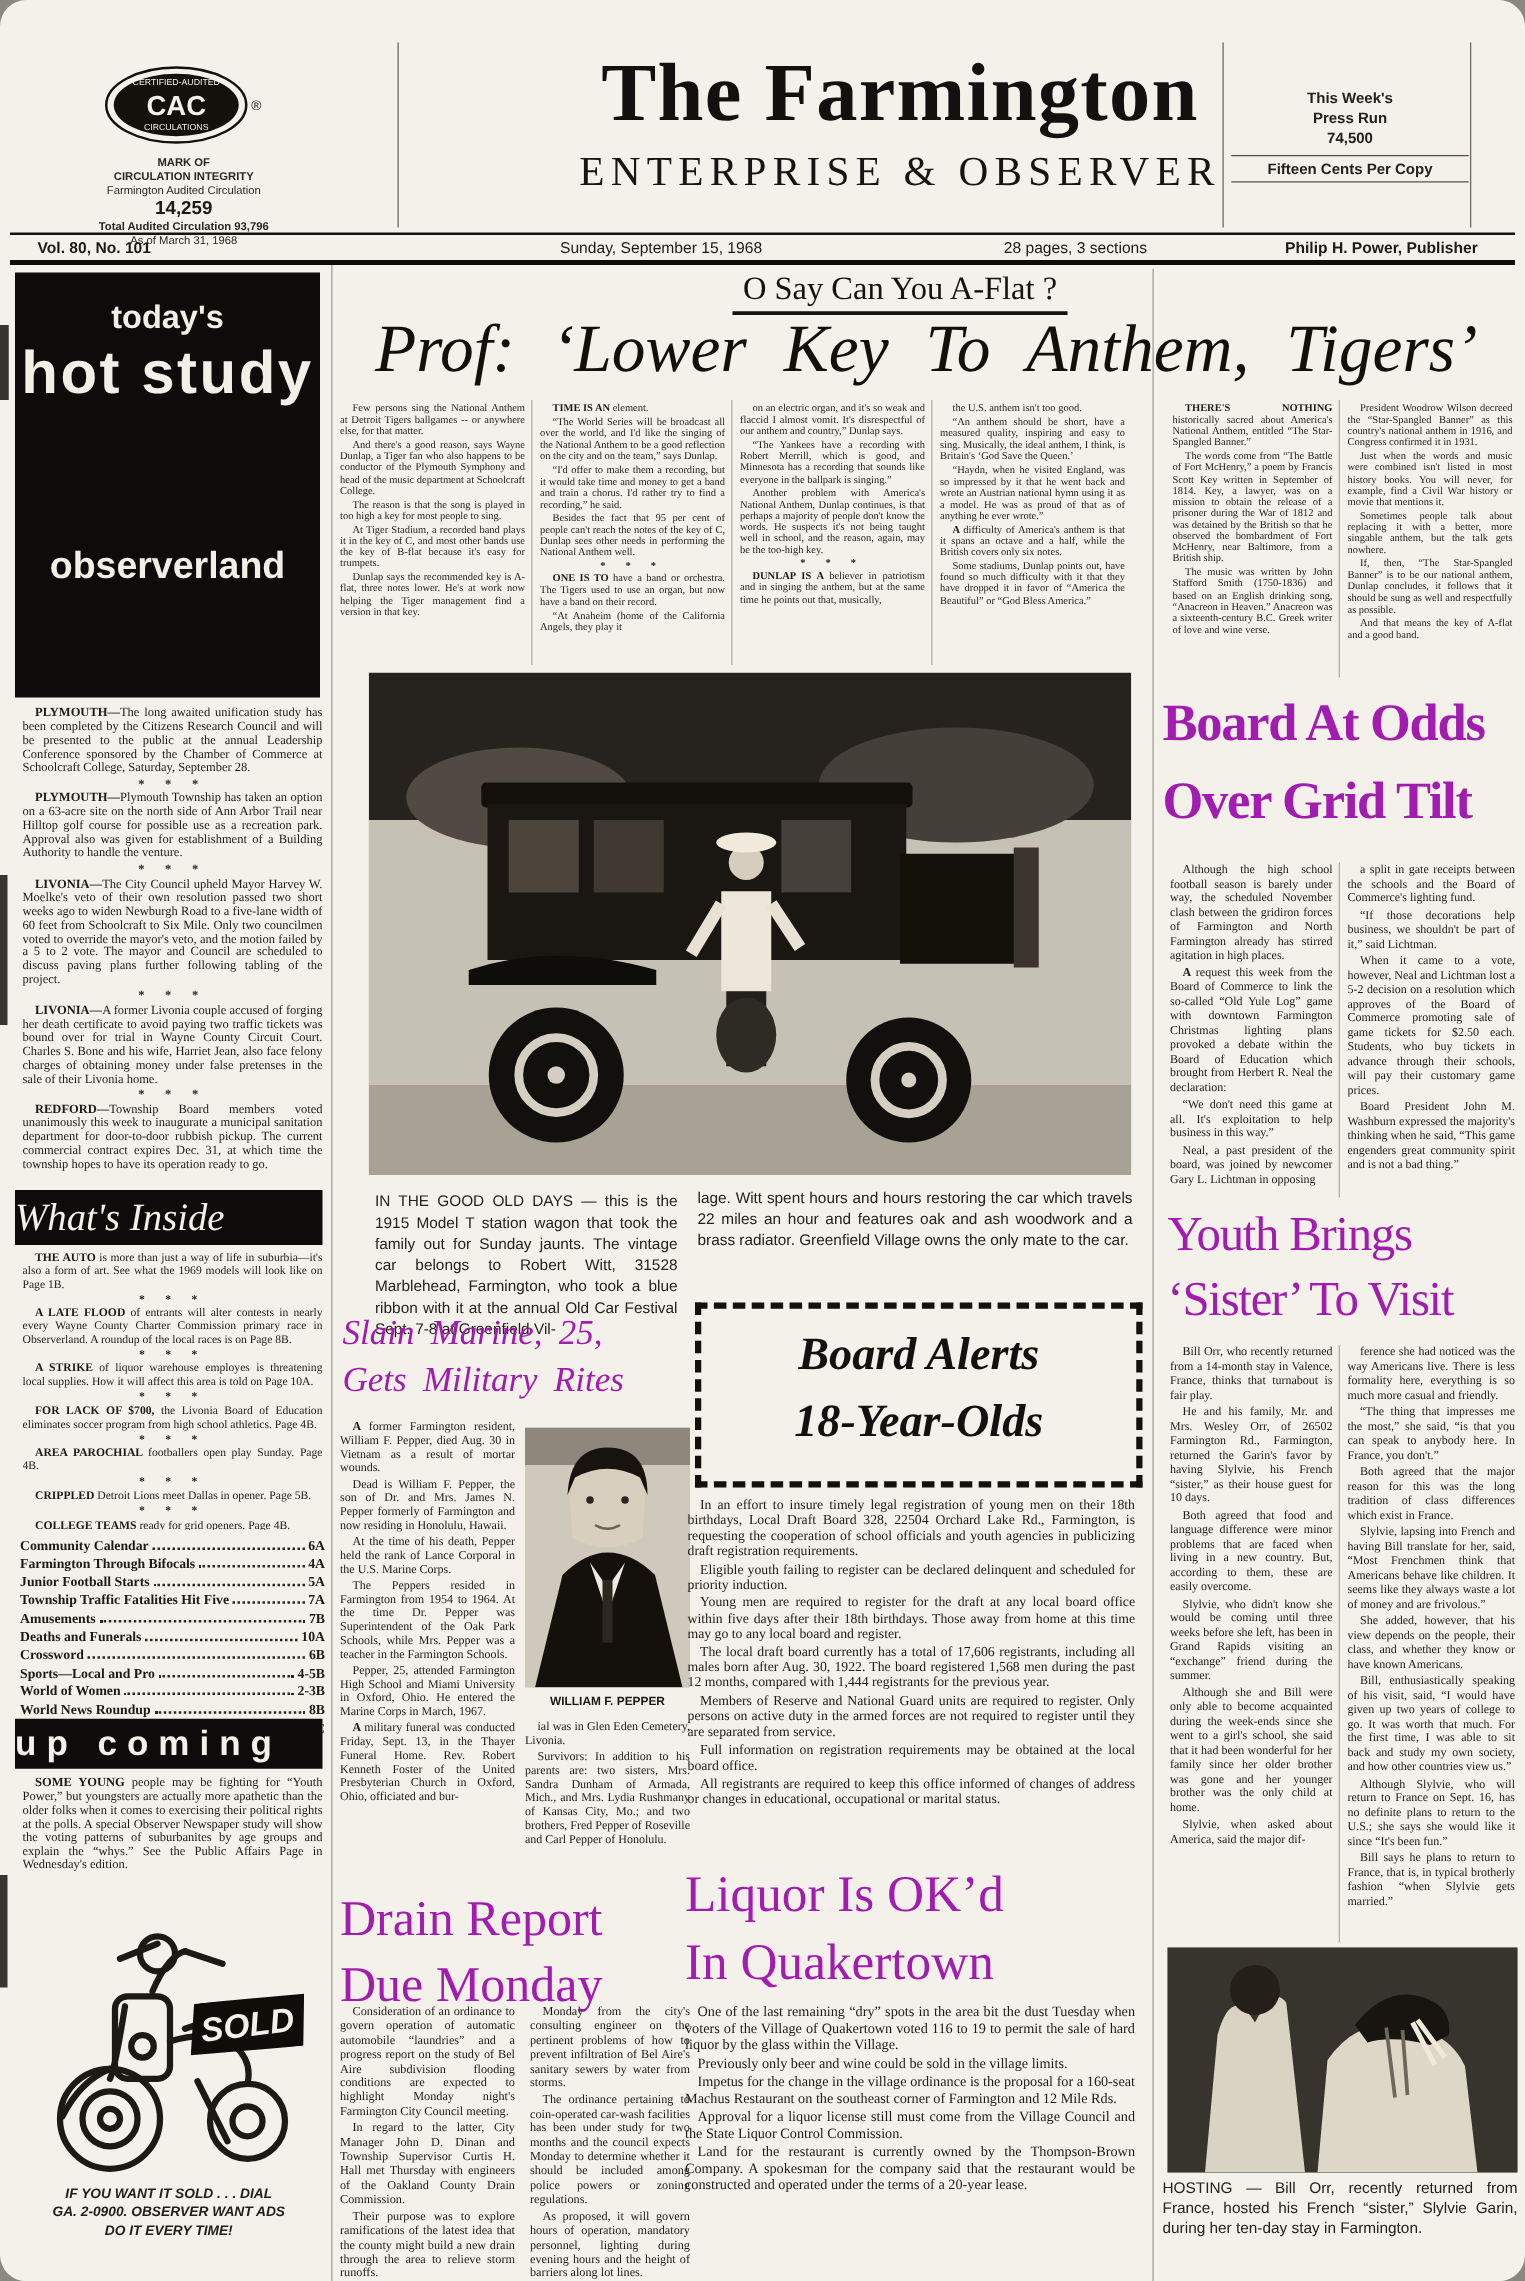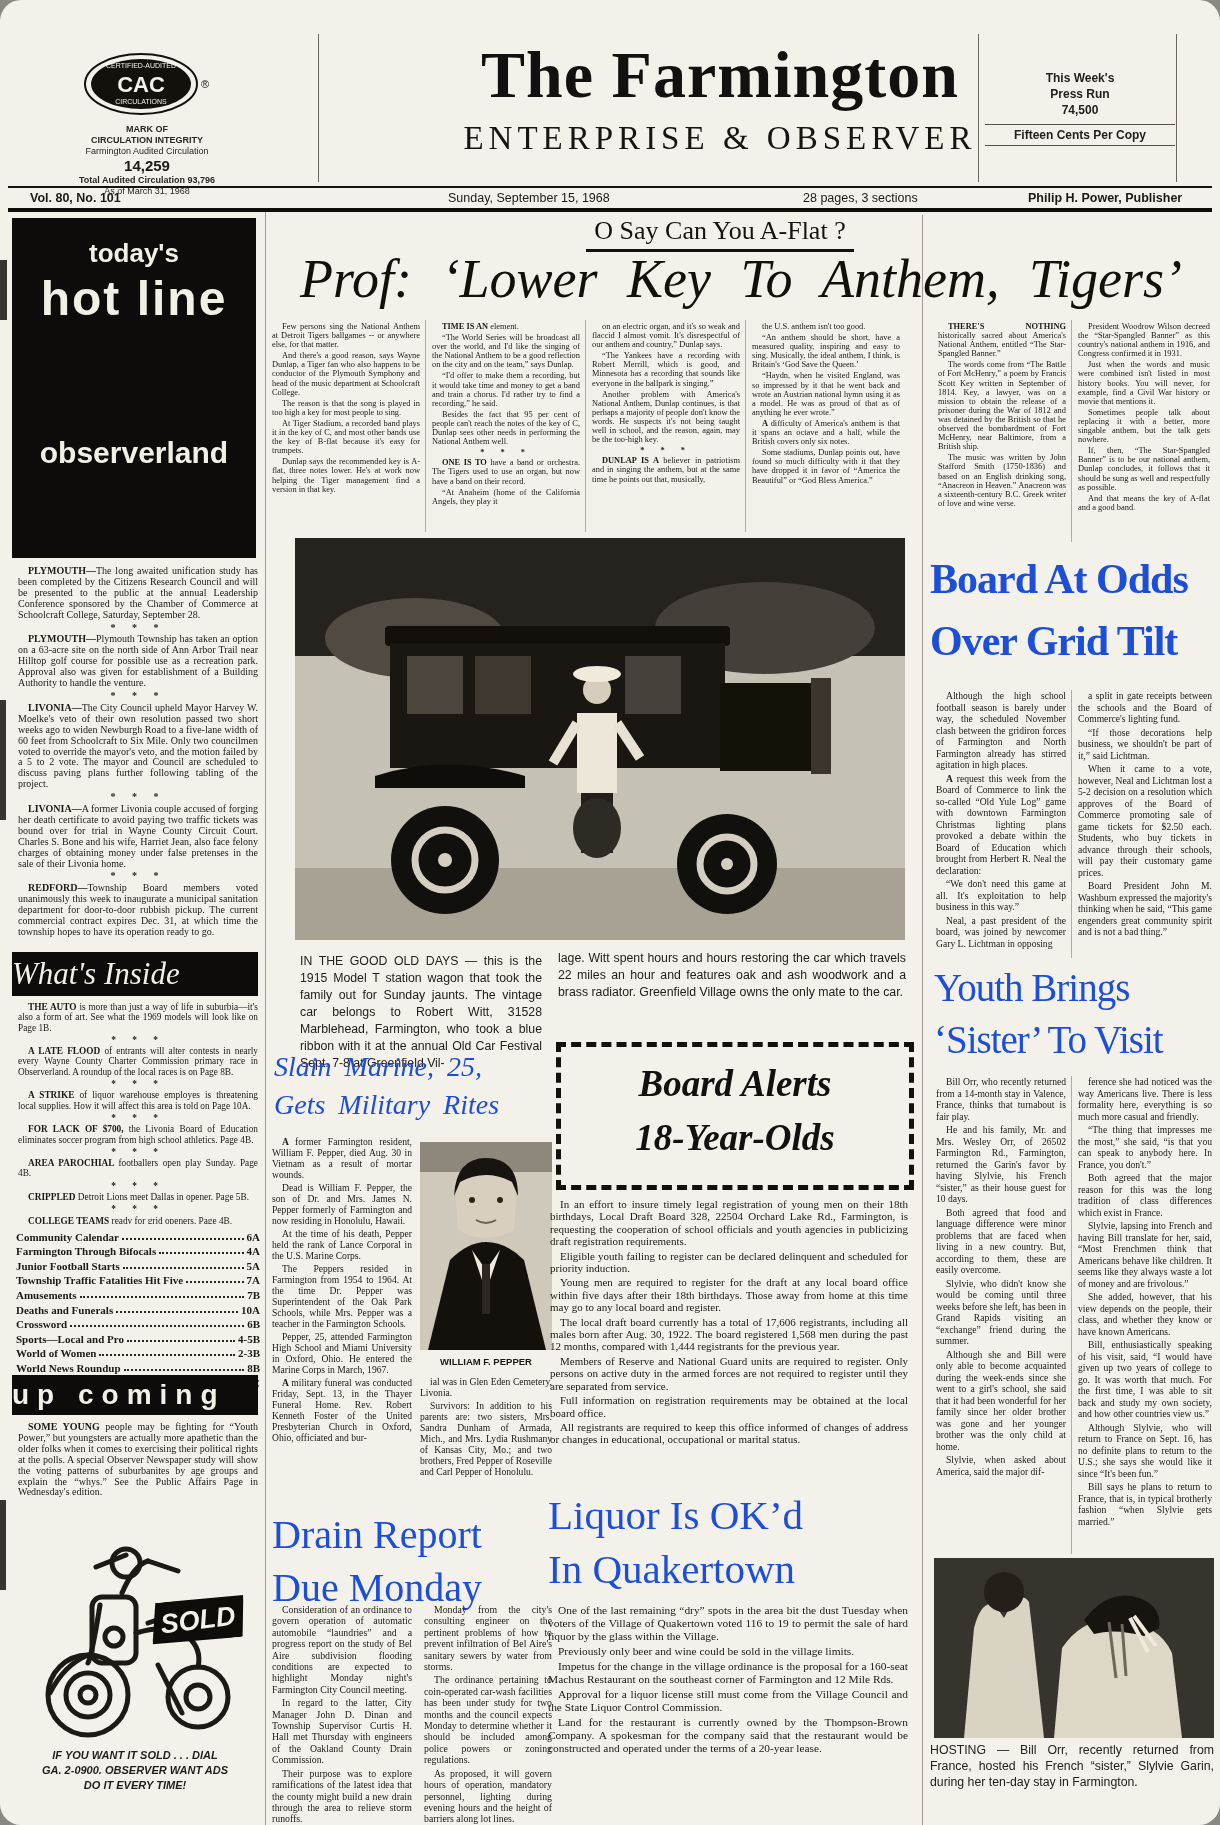--- a/index.html
+++ b/index.html
@@ -56,21 +56,21 @@
               clip-path:polygon(8% 0,100% 6%,94% 100%,0 92%);}
   #want-ad-lines{left:14px;top:1748px;width:242px;text-align:center;font-family:"Liberation Sans",sans-serif;
                  font-size:11px;font-style:italic;font-weight:bold;line-height:15px;color:#211e19;}
   
   #kicker{left:470px;top:216px;width:500px;text-align:center;font-size:26px;color:#151210;}
   #kicker span{display:inline-block;border-bottom:3px solid #15130f;padding:0 8px 3px 8px;}
   #lead-headline{left:268px;top:248px;width:946px;text-align:center;font-size:54px;font-style:italic;
                  word-spacing:16px;color:#121009;white-space:nowrap;}
   .colrule{width:1px;background:#b3ada1;}
   
-  .hl{position:absolute;color:#1d4ed8;font-family:"Liberation Serif",serif;}
+  .hl{position:absolute;color:#a21caf;font-family:"Liberation Serif",serif;}
   .hl div{white-space:nowrap;}
   #grid-hl{left:930px;top:548px;font-size:42px;font-weight:bold;letter-spacing:-1px;line-height:62px;}
   #youth-hl{left:934px;top:962px;font-size:39px;line-height:52px;letter-spacing:-1px;}
   #marine-hl{left:274px;top:1048px;font-size:28px;font-style:italic;line-height:38px;word-spacing:6px;}
   #drain-hl{left:272px;top:1488px;font-size:40px;font-weight:normal;line-height:53px;margin-top:20px;}
   #liquor-hl{left:548px;top:1488px;font-size:41px;line-height:54px;}
   #draft-box{left:556px;top:1042px;width:348px;height:138px;border:5px dashed #14110d;background:#f3f1ea;
              text-align:center;}
   #draft-box .bl{font-size:37px;font-style:italic;font-weight:bold;line-height:54px;color:#131110;}
   
@@ -125,21 +125,21 @@
     <span style="left:22px;font-weight:bold;">Vol. 80, No. 101</span>
     <span style="left:440px;">Sunday, September 15, 1968</span>
     <span style="left:795px;">28 pages, 3 sections</span>
     <span style="left:1020px;font-weight:bold;">Philip H. Power, Publisher</span>
   </div>
 
   <div class="abs" id="sidebar-rule"></div>
 
   <div class="abs" id="hotline-box">
     <div class="l1">today's</div>
-    <div class="l2">hot line</div>
+    <div class="l2">hot study</div>
     <div class="l3">observerland</div>
   </div>
 
   <div class="col fz-hot" style="left:18px;top:566px;width:240px;height:382px;">
       <p><b>PLYMOUTH—</b>The long awaited unification study has been completed by the Citizens Research Council and will be presented to the public at the annual Leadership Conference sponsored by the Chamber of Commerce at Schoolcraft College, Saturday, September 28.</p>
       <p class="stars">* * *</p>
       <p><b>PLYMOUTH—</b>Plymouth Township has taken an option on a 63-acre site on the north side of Ann Arbor Trail near Hilltop golf course for possible use as a recreation park. Approval also was given for establishment of a Building Authority to handle the venture.</p>
       <p class="stars">* * *</p>
       <p><b>LIVONIA—</b>The City Council upheld Mayor Harvey W. Moelke's veto of their own resolution passed two short weeks ago to widen Newburgh Road to a five-lane width of 60 feet from Schoolcraft to Six Mile. Only two councilmen voted to override the mayor's veto, and the motion failed by a 5 to 2 vote. The mayor and Council are scheduled to discuss paving plans further following tabling of the project.</p>
       <p class="stars">* * *</p>

